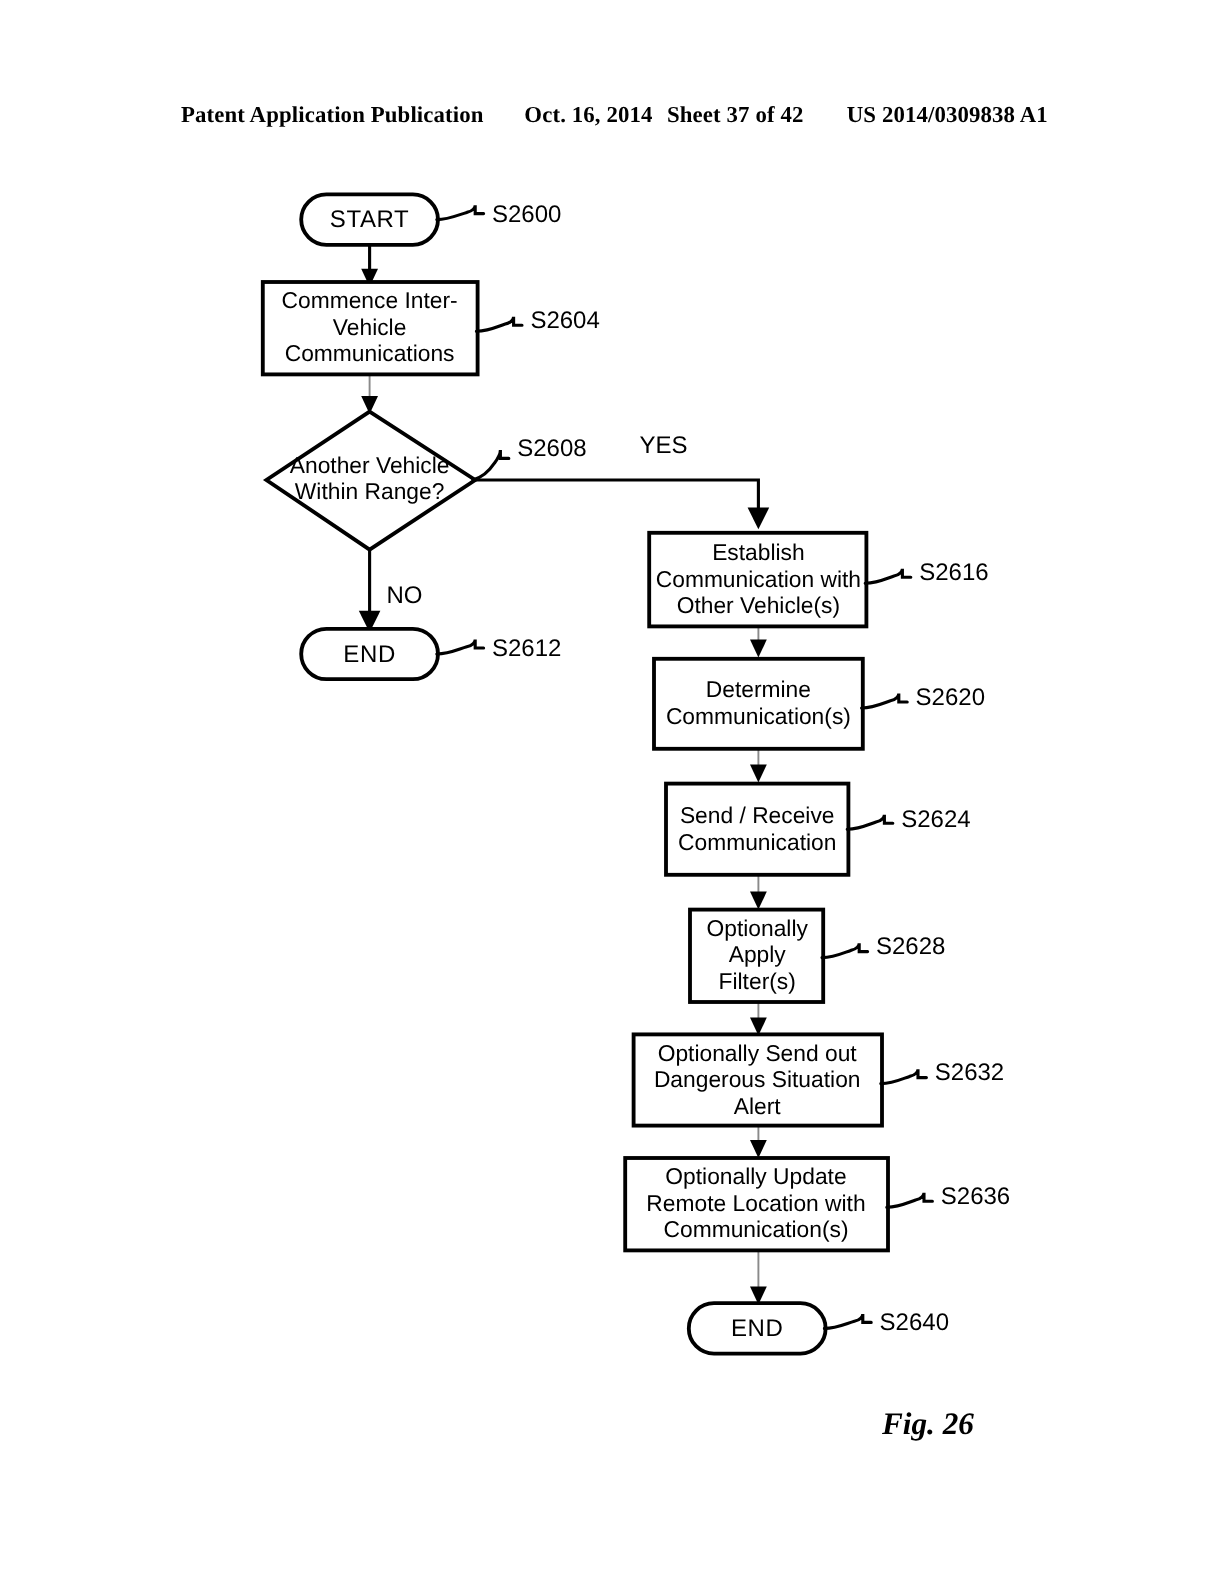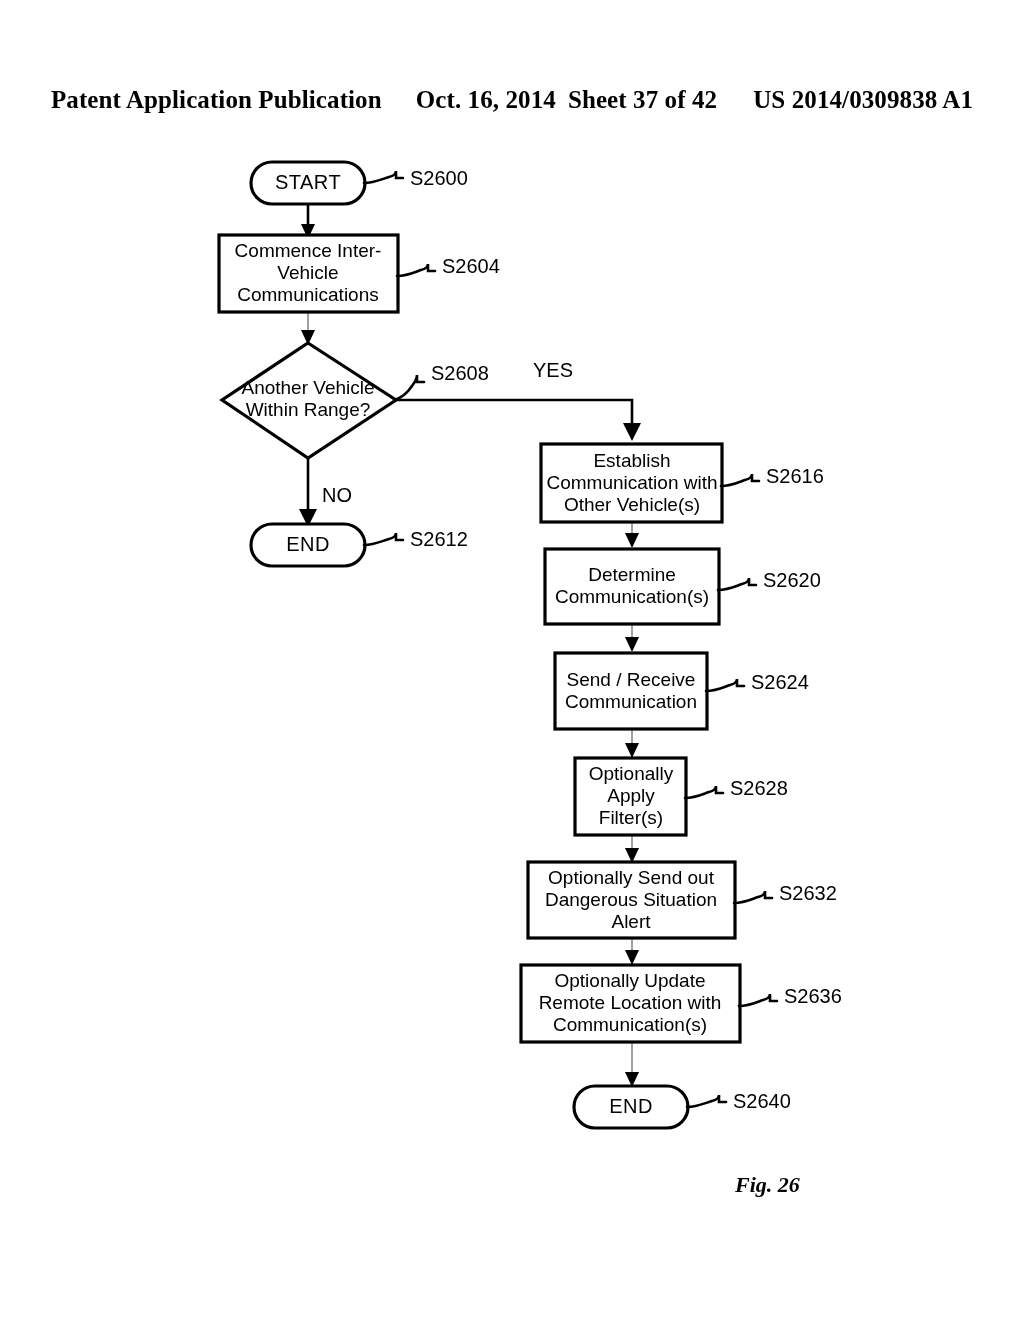--- a/index.html
+++ b/index.html
@@ -19,38 +19,38 @@
 
   
   .page-header {
     position: absolute;
     top: 86px;
     left: 0;
     width: 1024px;
     text-align: center;
     font-family: "Liberation Serif", serif;
     font-weight: bold;
-    font-size: 25px;
+    font-size: 19px;
     letter-spacing: 0.1px;
     white-space: nowrap;
   }
   .page-header .hdr-seg { display: inline; }
   .page-header .gap-lg { display: inline-block; width: 34px; }
   .page-header .gap-sm { display: inline-block; width: 12px; }
   .page-header .gap-xl { display: inline-block; width: 36px; }
 
   
   .fig-caption {
     position: absolute;
     left: 735px;
     top: 1172px;
     font-family: "Liberation Serif", serif;
     font-style: italic;
     font-weight: bold;
-    font-size: 22px;
+    font-size: 26px;
   }
 
   
   #flow-svg {
     position: absolute;
     left: 0;
     top: 0;
     width: 1024px;
     height: 1320px;
   }

